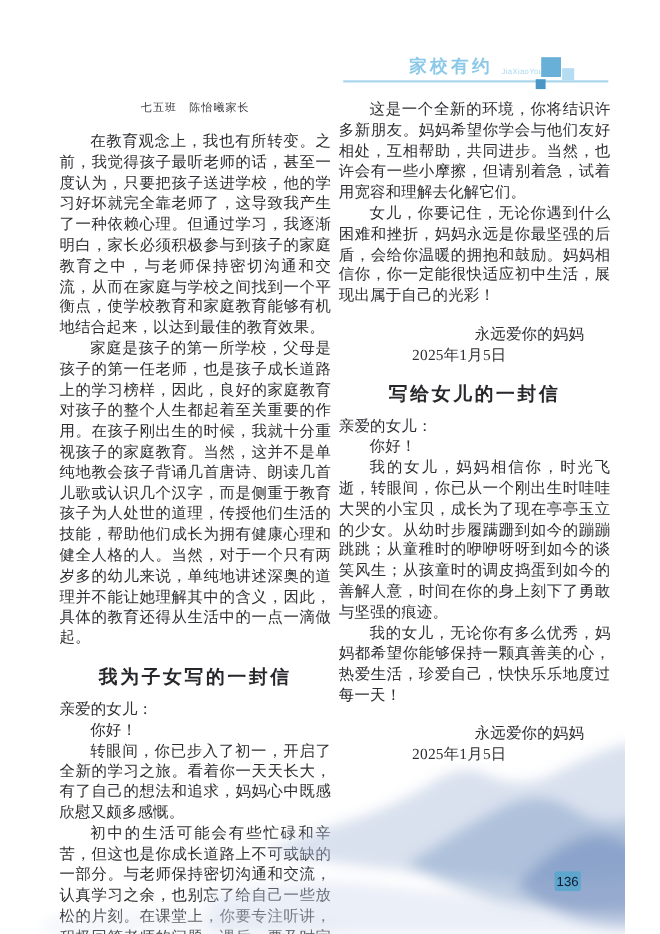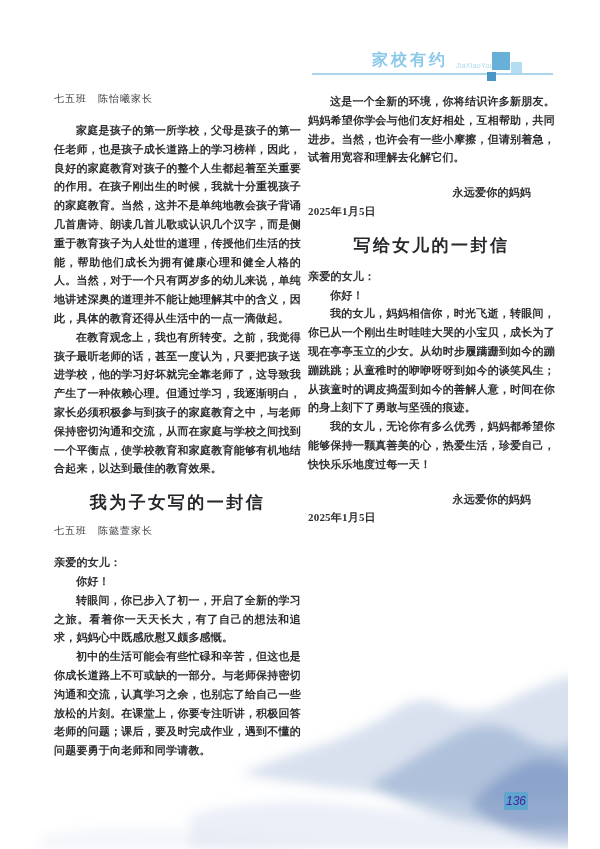--- a/index.html
+++ b/index.html
@@ -29,68 +29,68 @@
   
   .col { position:absolute; top:92px; width:247px; }
   .col-left { left:54px; }
   .col-right { left:308px; }
   .article-title {
     font-size:17px; letter-spacing:2.5px; text-align:center;
     margin:0 0 8px 0; line-height:26px; color:#26262b;
   }
   .article-title.mt { margin-top:12px; }
   .byline {
-    font-size:10px; letter-spacing:1px; 
+    font-size:10px; letter-spacing:1px; text-align:center;
     margin:0 0 15px 0; line-height:14px; color:#3a3a40;
   }
   p.body {
-    font-size:11px; line-height:18.8px; letter-spacing:0.2px;
-    text-align:justify; text-indent:2em; margin:0; color:#2f2f33;font-weight:bold;
+    font-size:14px; line-height:18.8px; letter-spacing:0.2px;
+    text-align:justify; text-indent:2em; margin:0; color:#2f2f33;
   }
   p.salutation { text-indent:0; }
   p.sig  { text-align:right; text-indent:0; padding-right:24px; margin-top:16px; }
-  p.sigdate { text-align:left; text-indent:0; padding-right:28px; }
+  p.sigdate { text-align:center; text-indent:0; padding-right:28px; }
   
   .mountains { position:absolute; left:0; bottom:0; width:600px; height:185px; pointer-events:none; }
   .pagenum {
     position:absolute; left:504px; top:792px; width:24px; height:18px;
-    background:#5ea6ce; color:#4c1d95; border-radius:2px;
+    background:#5ea6ce; color:#0f172a; border-radius:2px;
     font-family:"Liberation Sans","DejaVu Sans",sans-serif;
-    font-size:12px; line-height:18px; text-align:center; z-index:3;font-style:italic;
+    font-size:12px; line-height:18px; text-align:center; z-index:3;
   }
 </style>
 </head>
 <body>
 
 <div class="page">
 
   <div class="hdr-rule"></div>
   <div class="hdr-title">家校有约</div>
   <div class="hdr-sub">JiaXiaoYouYue</div>
   <div class="deco">
     <div class="sq sq1"></div>
     <div class="sq sq2"></div>
     <div class="sq sq3"></div>
   </div>
 
   <div class="col col-left">
     <div class="byline">七五班　陈怡曦家长</div>
+    <p class="body">在教育观念上，我也有所转变。之前，我觉得孩子最听老师的话，甚至一度认为，只要把孩子送进学校，他的学习好坏就完全靠老师了，这导致我产生了一种依赖心理。但通过学习，我逐渐明白，家长必须积极参与到孩子的家庭教育之中，与老师保持密切沟通和交流，从而在家庭与学校之间找到一个平衡点，使学校教育和家庭教育能够有机地结合起来，以达到最佳的教育效果。</p>
     <p class="body">家庭是孩子的第一所学校，父母是孩子的第一任老师，也是孩子成长道路上的学习榜样，因此，良好的家庭教育对孩子的整个人生都起着至关重要的作用。在孩子刚出生的时候，我就十分重视孩子的家庭教育。当然，这并不是单纯地教会孩子背诵几首唐诗、朗读几首儿歌或认识几个汉字，而是侧重于教育孩子为人处世的道理，传授他们生活的技能，帮助他们成长为拥有健康心理和健全人格的人。当然，对于一个只有两岁多的幼儿来说，单纯地讲述深奥的道理并不能让她理解其中的含义，因此，具体的教育还得从生活中的一点一滴做起。</p>
-    <p class="body">在教育观念上，我也有所转变。之前，我觉得孩子最听老师的话，甚至一度认为，只要把孩子送进学校，他的学习好坏就完全靠老师了，这导致我产生了一种依赖心理。但通过学习，我逐渐明白，家长必须积极参与到孩子的家庭教育之中，与老师保持密切沟通和交流，从而在家庭与学校之间找到一个平衡点，使学校教育和家庭教育能够有机地结合起来，以达到最佳的教育效果。</p>
 
     <h2 class="article-title mt">我为子女写的一封信</h2>
-    <div class="byline">七五班　陈懿萱家长</div>
     <p class="body salutation">亲爱的女儿：</p>
     <p class="body">你好！</p>
     <p class="body">转眼间，你已步入了初一，开启了全新的学习之旅。看着你一天天长大，有了自己的想法和追求，妈妈心中既感欣慰又颇多感慨。</p>
     <p class="body">初中的生活可能会有些忙碌和辛苦，但这也是你成长道路上不可或缺的一部分。与老师保持密切沟通和交流，认真学习之余，也别忘了给自己一些放松的片刻。在课堂上，你要专注听讲，积极回答老师的问题；课后，要及时完成作业，遇到不懂的问题要勇于向老师和同学请教。</p>
   </div>
 
   <div class="col col-right">
     <p class="body">这是一个全新的环境，你将结识许多新朋友。妈妈希望你学会与他们友好相处，互相帮助，共同进步。当然，也许会有一些小摩擦，但请别着急，试着用宽容和理解去化解它们。</p>
+    <p class="body">女儿，你要记住，无论你遇到什么困难和挫折，妈妈永远是你最坚强的后盾，会给你温暖的拥抱和鼓励。妈妈相信你，你一定能很快适应初中生活，展现出属于自己的光彩！</p>
     <p class="body sig">永远爱你的妈妈</p>
     <p class="body sigdate">2025年1月5日</p>
 
     <h2 class="article-title mt">写给女儿的一封信</h2>
     <p class="body salutation">亲爱的女儿：</p>
     <p class="body">你好！</p>
     <p class="body">我的女儿，妈妈相信你，时光飞逝，转眼间，你已从一个刚出生时哇哇大哭的小宝贝，成长为了现在亭亭玉立的少女。从幼时步履蹒跚到如今的蹦蹦跳跳；从童稚时的咿咿呀呀到如今的谈笑风生；从孩童时的调皮捣蛋到如今的善解人意，时间在你的身上刻下了勇敢与坚强的痕迹。</p>
     <p class="body">我的女儿，无论你有多么优秀，妈妈都希望你能够保持一颗真善美的心，热爱生活，珍爱自己，快快乐乐地度过每一天！</p>
     <p class="body sig">永远爱你的妈妈</p>
     <p class="body sigdate">2025年1月5日</p>

